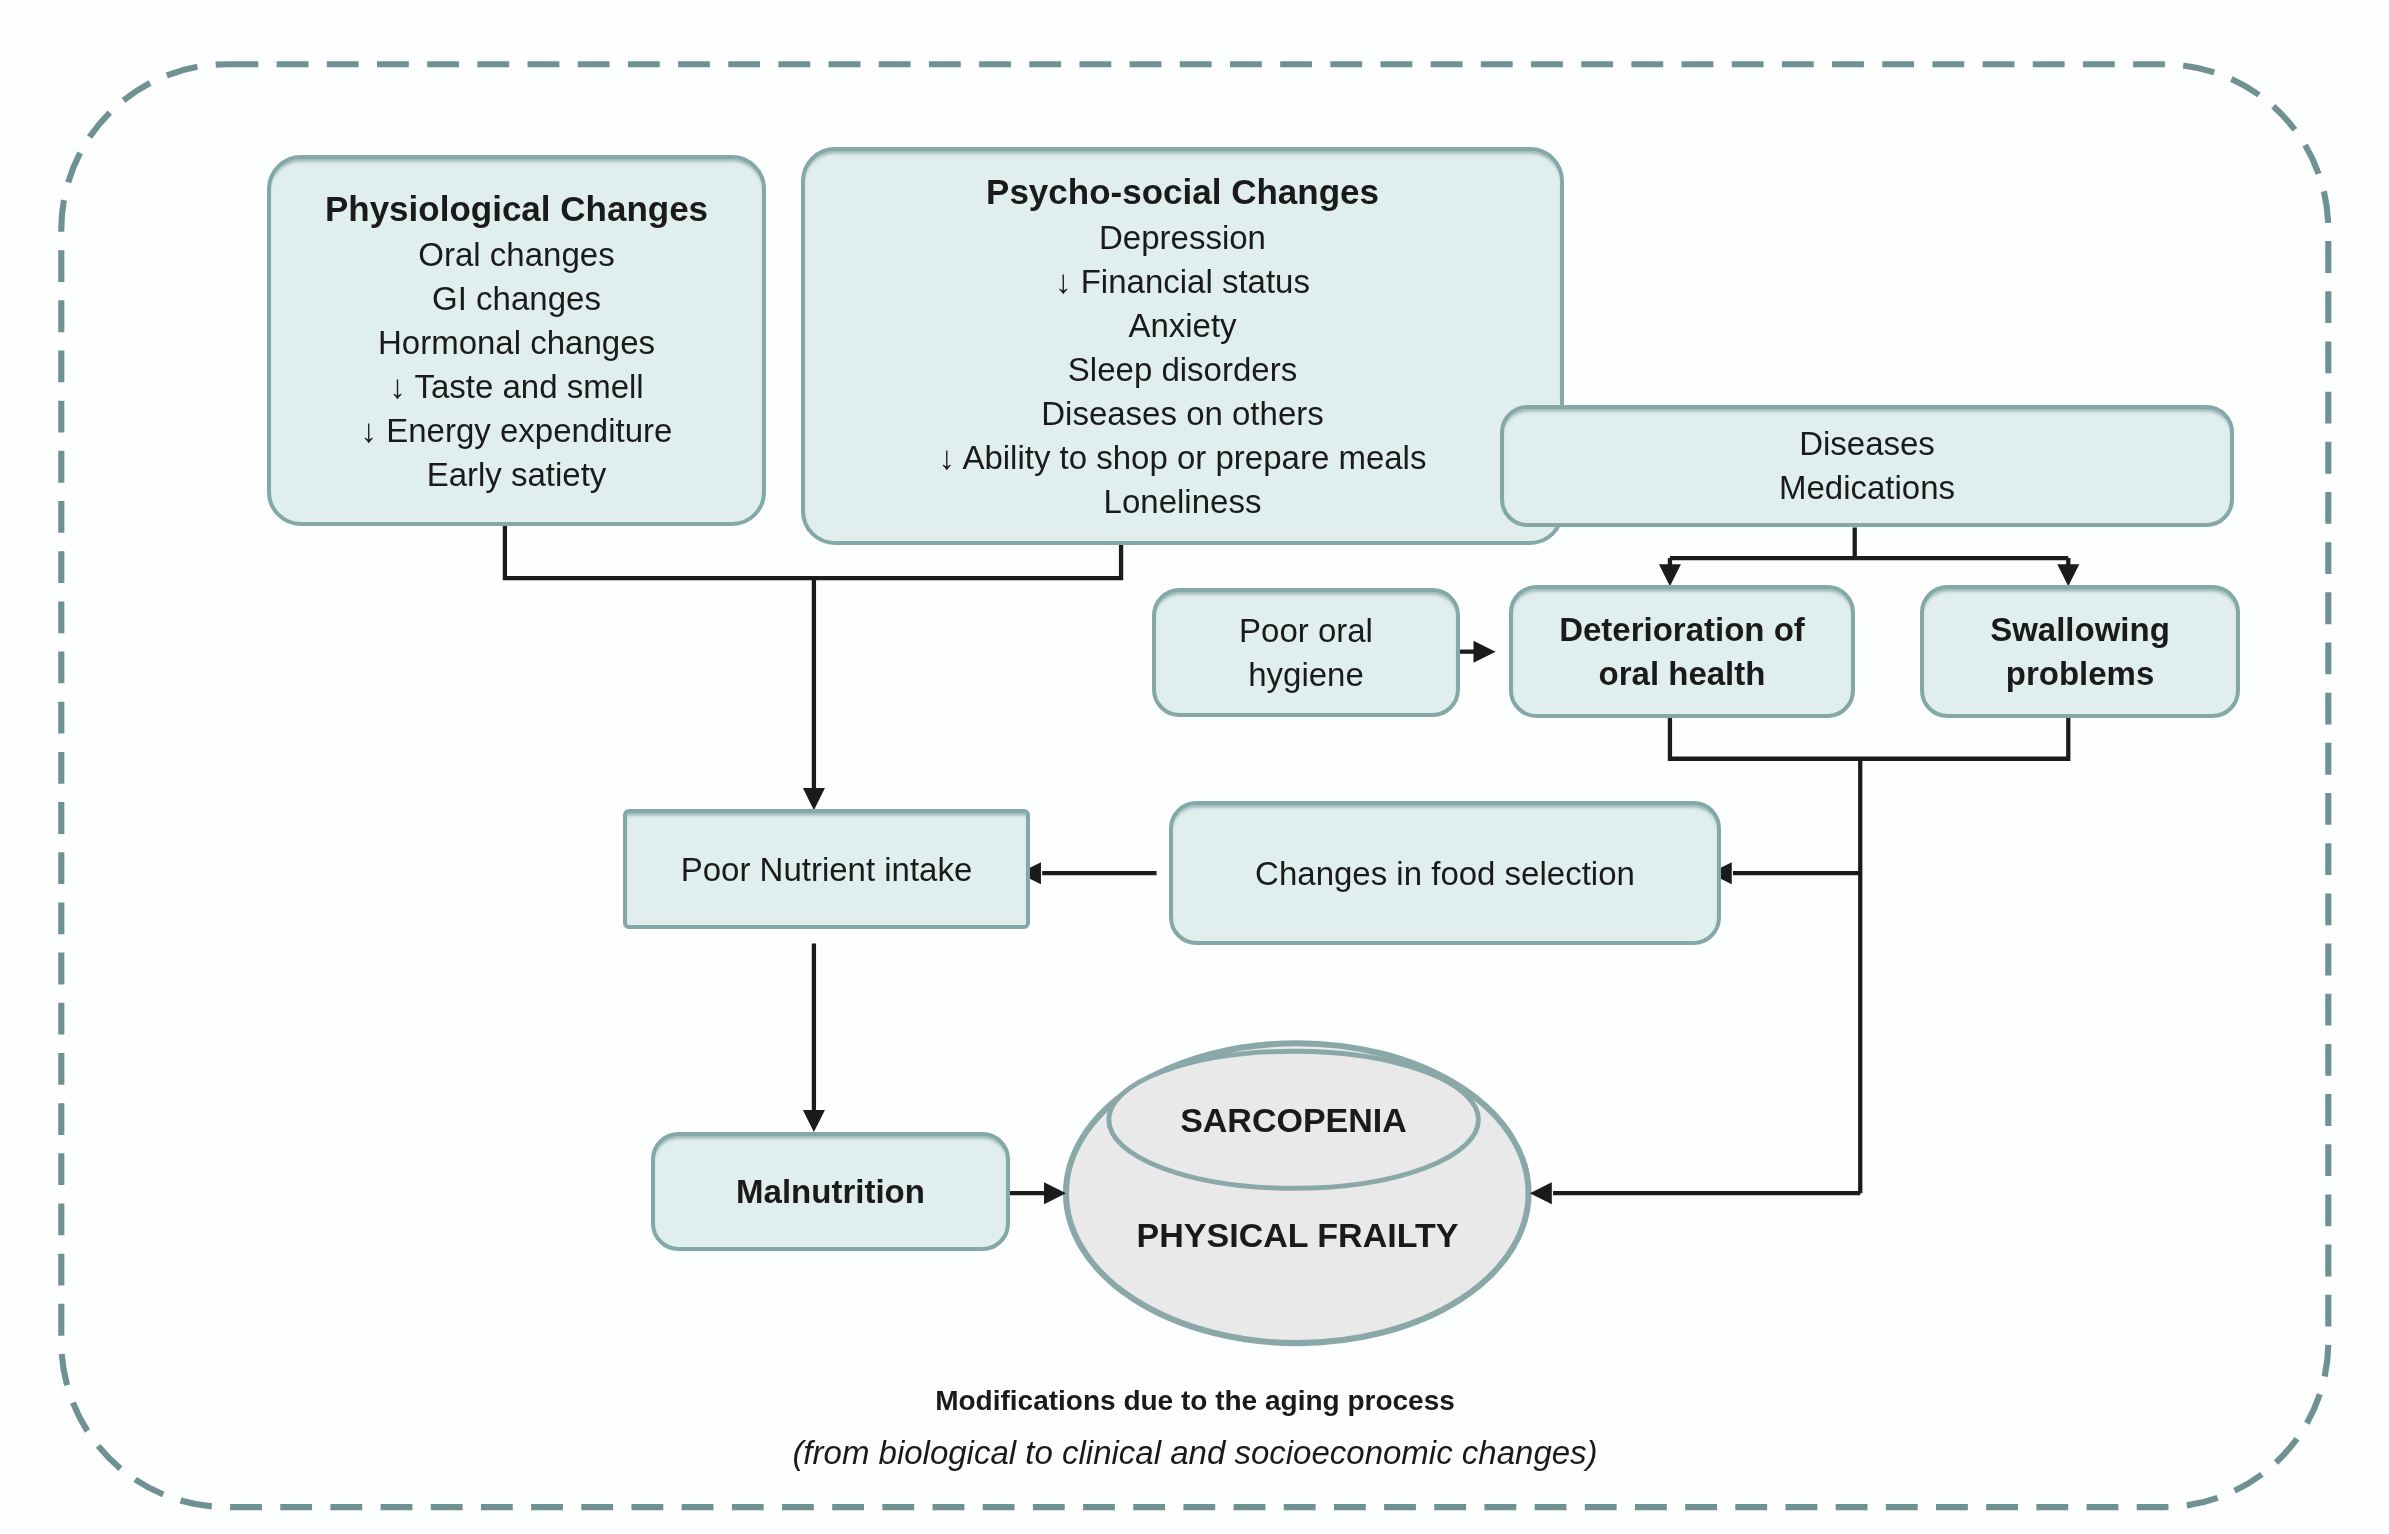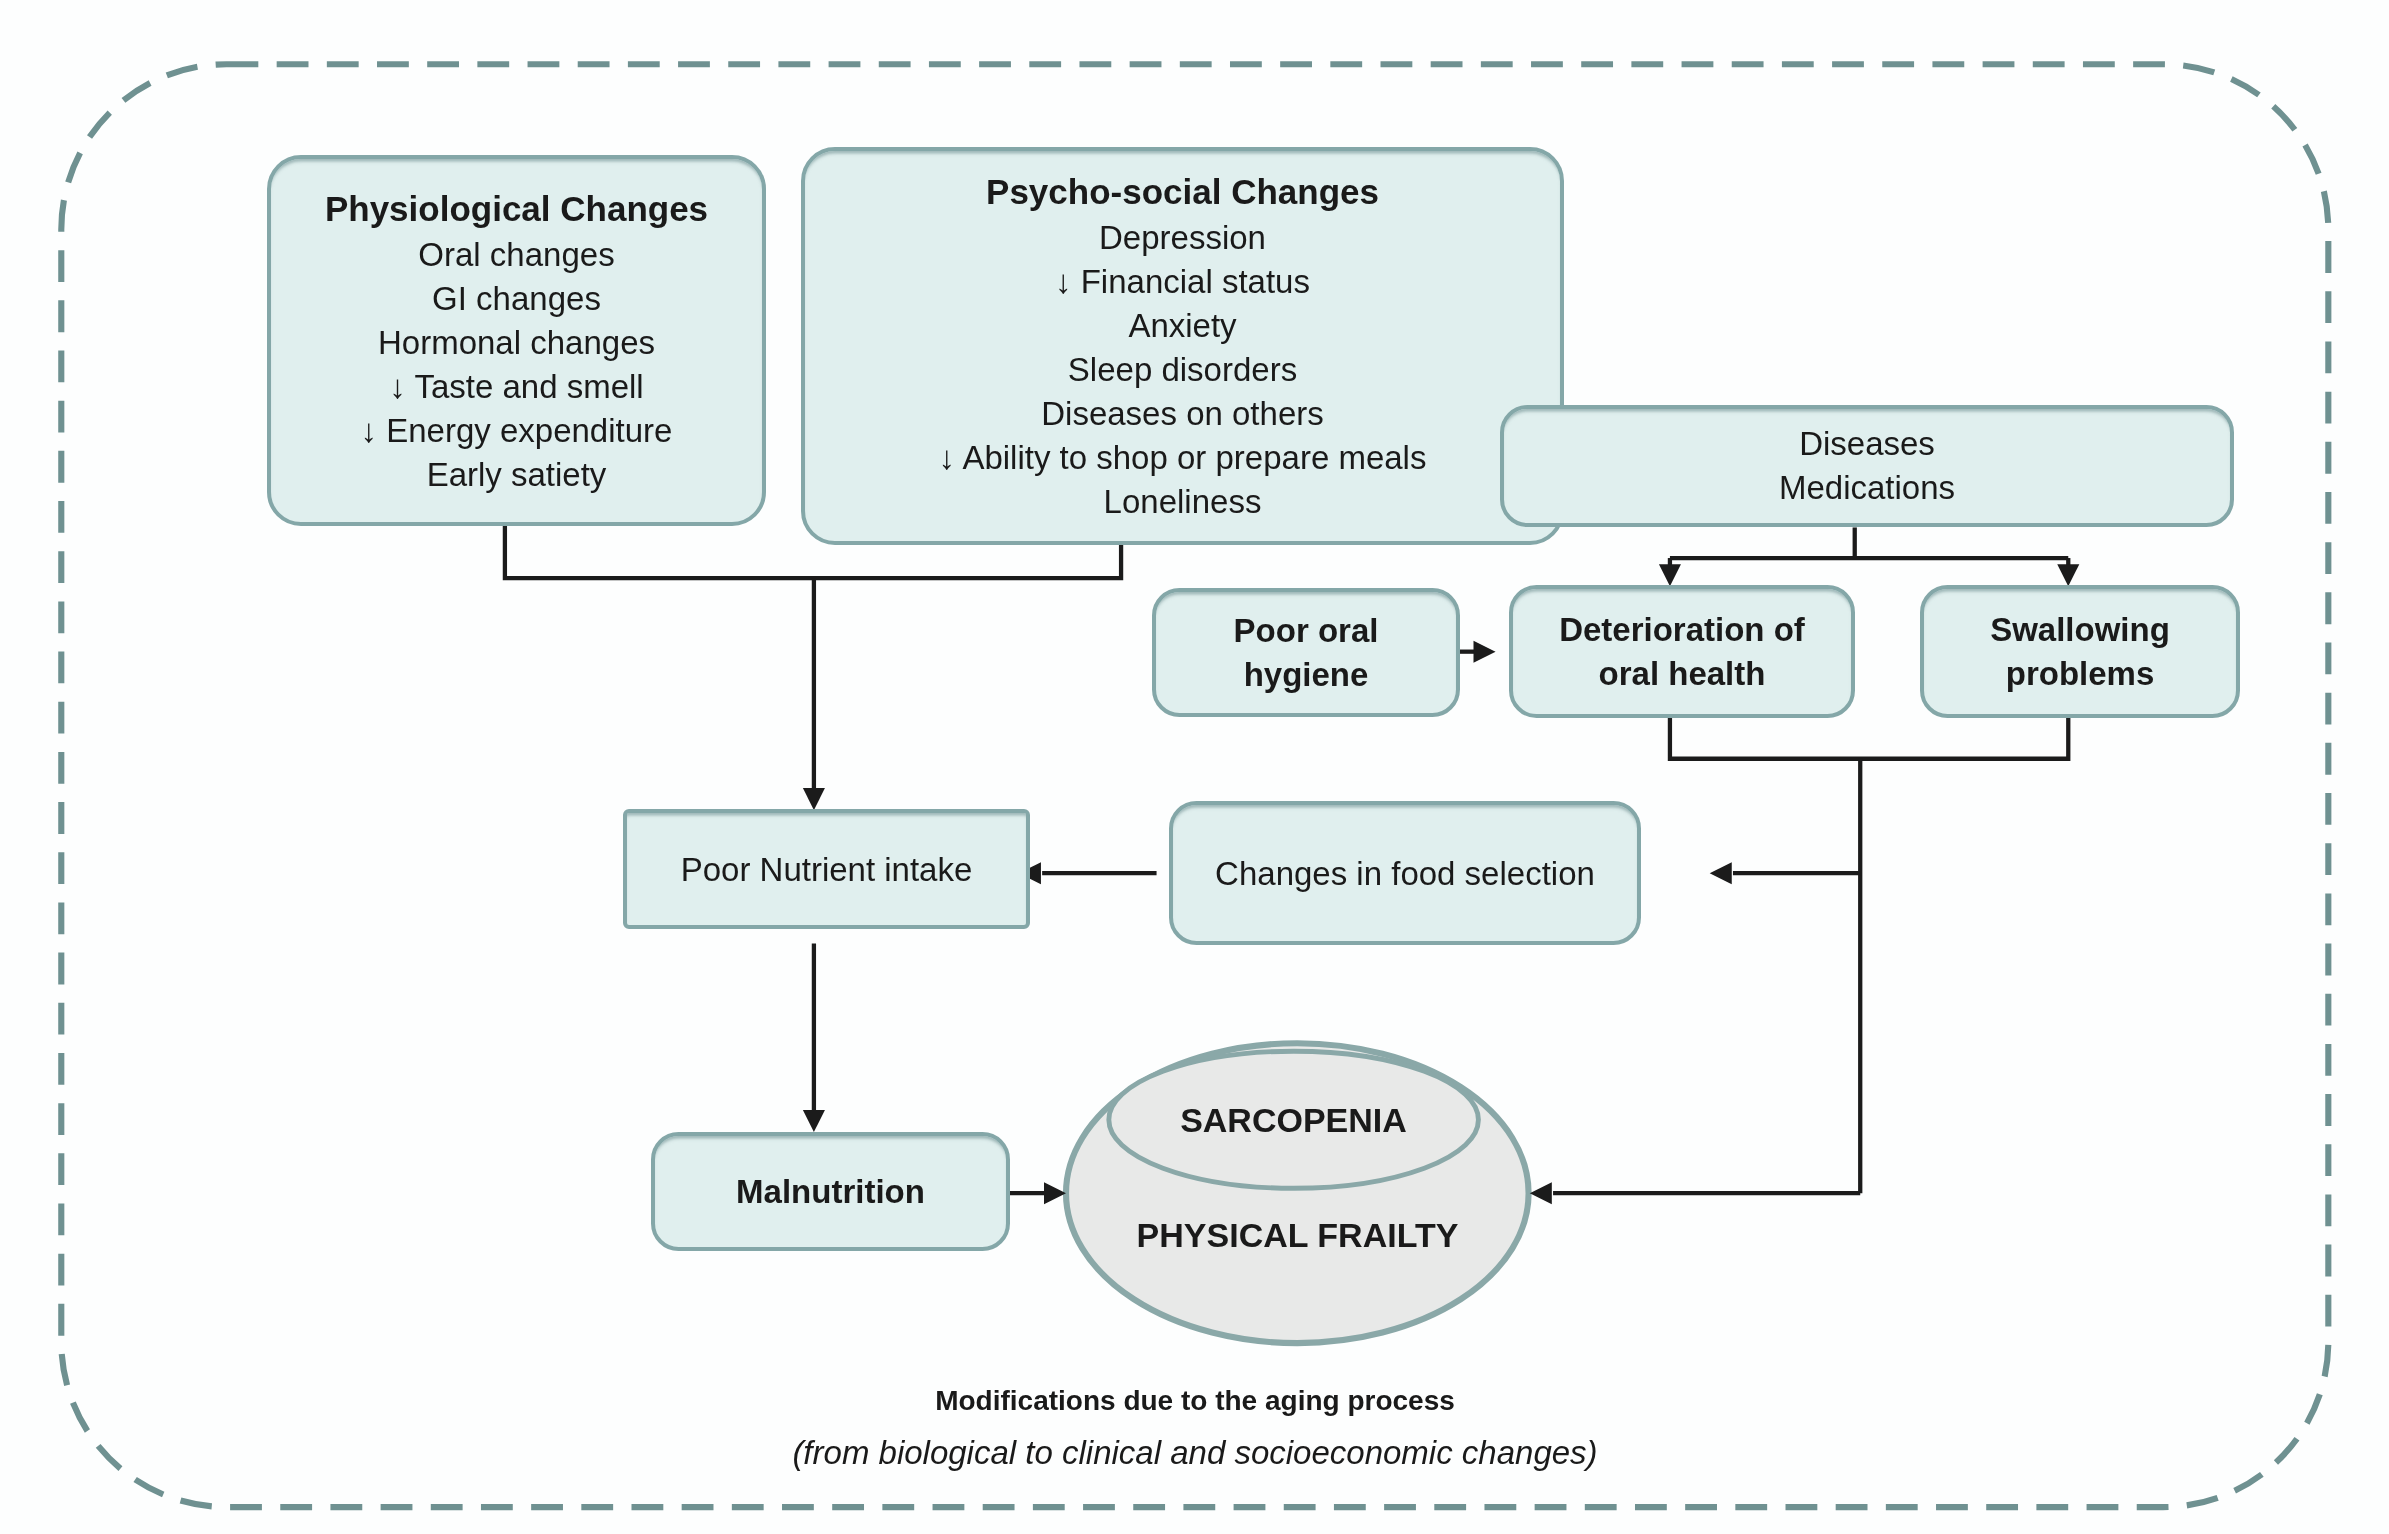--- a/index.html
+++ b/index.html
@@ -134,40 +134,40 @@
     <div class="node-line">Diseases on others</div>
     <div class="node-line">↓ Ability to shop or prepare meals</div>
     <div class="node-line">Loneliness</div>
   </div>
 
   <div class="node" style="left:1488px; top:405px; width:734px; height:122px; border-radius:27.5px;">
     <div class="node-line">Diseases</div>
     <div class="node-line">Medications</div>
   </div>
 
-  <div class="node" style="left:1140px; top:588px; width:308px; height:129px; border-radius:27.5px;font-weight:bold;">
+  <div class="node" style="left:1140px; top:588px; width:308px; height:129px; border-radius:27.5px;">
     <div class="node-line">Poor oral</div>
     <div class="node-line">hygiene</div>
   </div>
 
   <div class="node" style="left:1497px; top:585px; width:346px; height:133px; border-radius:27.5px;">
     <div class="node-line bold">Deterioration of</div>
     <div class="node-line bold">oral health</div>
   </div>
 
   <div class="node" style="left:1908px; top:585px; width:320px; height:133px; border-radius:27.5px;">
     <div class="node-line bold">Swallowing</div>
     <div class="node-line bold">problems</div>
   </div>
 
   <div class="node" style="left:611px; top:809px; width:407px; height:120px; border-radius:6px;">
     <div class="node-label">Poor Nutrient intake</div>
   </div>
 
-  <div class="node" style="left:1157px; top:801px; width:472px; height:144px; border-radius:27.5px;">
+  <div class="node" style="left:1157px; top:801px; width:552px; height:144px; border-radius:27.5px;">
     <div class="node-label">Changes in food selection</div>
   </div>
 
   <div class="node" style="left:639px; top:1132px; width:359px; height:119px; border-radius:27.5px;">
     <div class="node-label bold">Malnutrition</div>
   </div>
 
   <div class="venn-label" style="left:1110px; top:1098px; width:367px;">SARCOPENIA</div>
   <div class="venn-label" style="left:1065px; top:1213px; width:465px;">PHYSICAL FRAILTY</div>
 

